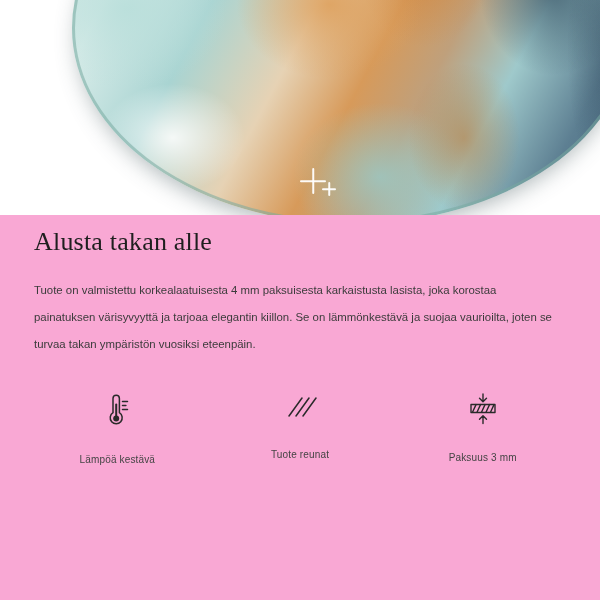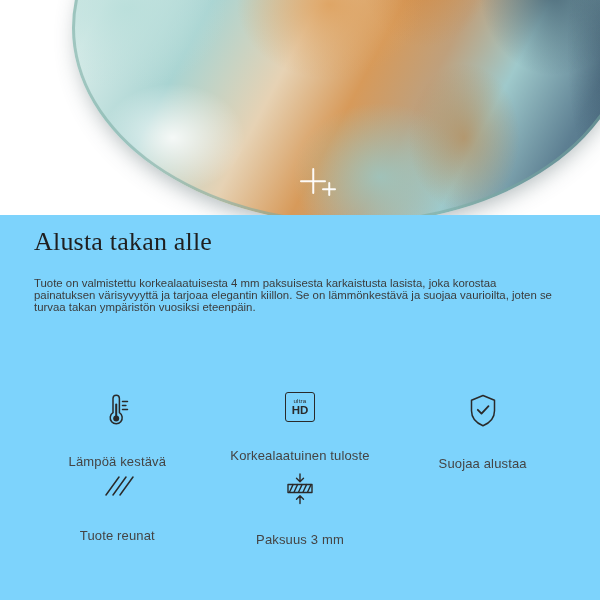--- a/index.html
+++ b/index.html
@@ -10,21 +10,21 @@
     height: 600px;
     background: #ffffff;
     font-family: "Liberation Sans", sans-serif;
     overflow: hidden;
   }
 
   .page {
     position: relative;
     width: 600px;
     height: 600px;
-    background: #7dd3fc;
+    background: #f9a8d4;
     overflow: hidden;
   }
 
   
   .hero {
     position: absolute;
     top: 0;
     left: 0;
     width: 600px;
     height: 215px;
@@ -106,21 +106,21 @@
     margin: 0;
     font-size: 26px;
     line-height: 34px;
     letter-spacing: 0.2px;
   }
   h1.title .line2 { display: block; }
 
   .body-copy {
     margin: 18px 7px 0 0;
     font-size: 11.4px;
-    line-height: 12px;
+    line-height: 27px;
     color: #3b3b3b;
     font-family: "Liberation Sans", sans-serif;
     max-width: 540px;
   }
 
   
   .features {
     position: absolute;
     top: 392px;
     left: 0;
@@ -142,21 +142,21 @@
   .feature .glyph {
     height: 40px;
     display: flex;
     align-items: center;
     justify-content: center;
     color: #2a2a2a;
   }
 
   .feature .caption {
     margin-top: 26px;
-    font-size: 13px;
+    font-size: 10px;
     color: #444444;
     letter-spacing: 0.15px;
   }
 
   .ultrahd-box {
     width: 30px;
     height: 30px;
     border: 1.6px solid #2a2a2a;
     border-radius: 3px;
     display: flex;
@@ -194,39 +194,21 @@
         <svg width="34" height="36" viewBox="0 0 34 36" fill="none" stroke="#2a2a2a" stroke-width="1.5" stroke-linecap="round">
           <path d="M13 6.5a3.2 3.2 0 0 1 6.4 0v14.2a6 6 0 1 1-6.4 0z"></path>
           <circle cx="16.2" cy="26.5" r="3" fill="#2a2a2a" stroke="none"></circle>
           <path d="M16.2 12.5v11.5" stroke-width="2"></path>
           <path d="M22.5 9.5h5M22.5 13.5h3.4M22.5 17.5h5"></path>
         </svg>
       </div>
       <div class="caption">Lämpöä kestävä</div>
     </div>
 
-    <div class="feature">
-      <div class="glyph">
-        <div class="ultrahd-box">
-          <span class="u1">ultra</span>
-          <span class="u2">HD</span>
-        </div>
-      </div>
-      <div class="caption">Korkealaatuinen tuloste</div>
-    </div>
-
-    <div class="feature">
-      <div class="glyph">
-        <svg width="34" height="38" viewBox="0 0 34 38" fill="none" stroke="#2a2a2a" stroke-width="1.5" stroke-linejoin="round" stroke-linecap="round">
-          <path d="M17 3.5 5.5 8.2v10.6c0 7.3 5 12.3 11.5 15 6.5-2.7 11.5-7.7 11.5-15V8.2z"></path>
-          <path d="m11.8 17.8 3.7 3.8 7-7.4" stroke-width="1.8"></path>
-        </svg>
-      </div>
-      <div class="caption">Suojaa alustaa</div>
-    </div>
+
 
 
     <div class="feature">
       <div class="glyph">
         <svg width="34" height="30" viewBox="0 0 34 30" fill="none" stroke="#2a2a2a" stroke-width="1.5" stroke-linecap="round">
           <path d="M6 23 19 5M13 23 26 5M20 23 33 5"></path>
         </svg>
       </div>
       <div class="caption">Tuote reunat</div>
     </div>

